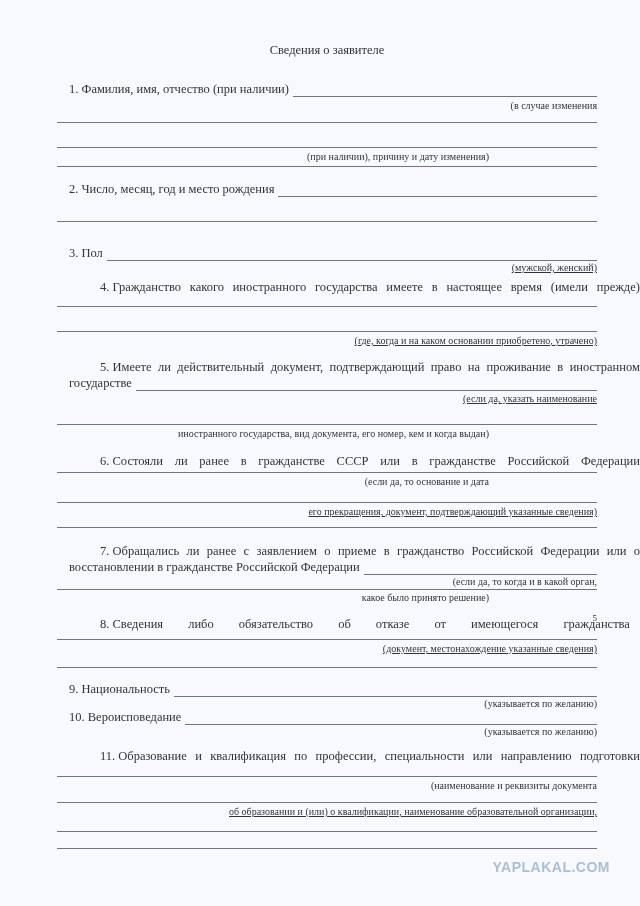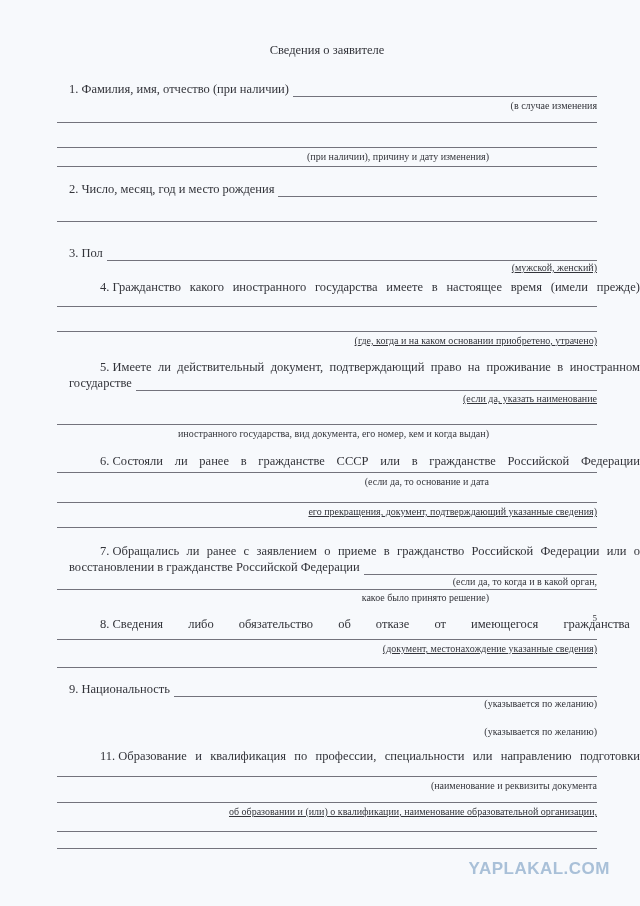--- a/index.html
+++ b/index.html
@@ -31,21 +31,21 @@
   .cap{position:absolute;font-size:10px;line-height:11px;text-align:right;}
   .cap-c{left:0;width:100%;text-decoration:underline;}
   .cap-l{left:0;width:80%;}
   .cap-sr{left:12%;width:88%;}
   .cap-r{left:33%;width:67%;}
   .cap-r75{left:50%;width:50%;}
   .fnref{position:absolute;right:0;font-size:9px;line-height:9px;}
   .watermark{
     position:absolute;right:30px;top:859px;
     font-family:"Liberation Sans","DejaVu Sans",sans-serif;
-    font-weight:700;font-size:17px;letter-spacing:.5px;
+    font-weight:700;font-size:14px;letter-spacing:.5px;
     color:var(--watermark,#a9c0d8);
   }
 </style>
 </head>
 <body>
 
 <div class="sheet">
 
   <div class="title" style="top:43px">Сведения о заявителе</div>
 
@@ -163,20 +163,24 @@
   <div class="hline" style="top:639px"></div>
   <div class="cap cap-c" style="top:643px">(документ, местонахождение указанные сведения)</div>
   <div class="hline" style="top:667px"></div>
 
   <div class="frow" style="top:682px">
     <span class="lbl">9. Национальность</span>
     <span class="fill"></span>
   </div>
   <div class="cap cap-sr" style="top:698px">(указывается по желанию)</div>
 
+  <div class="frow" style="top:710px">
+    <span class="lbl">10. Вероисповедание</span>
+    <span class="fill"></span>
+  </div>
   <div class="cap cap-sr" style="top:726px">(указывается по желанию)</div>
 
   <div class="jline" style="top:749px">
       <span>11.&nbsp;Образование</span>
       <span>и</span>
       <span>квалификация</span>
       <span>по</span>
       <span>профессии,</span>
       <span>специальности</span>
       <span>или</span>

